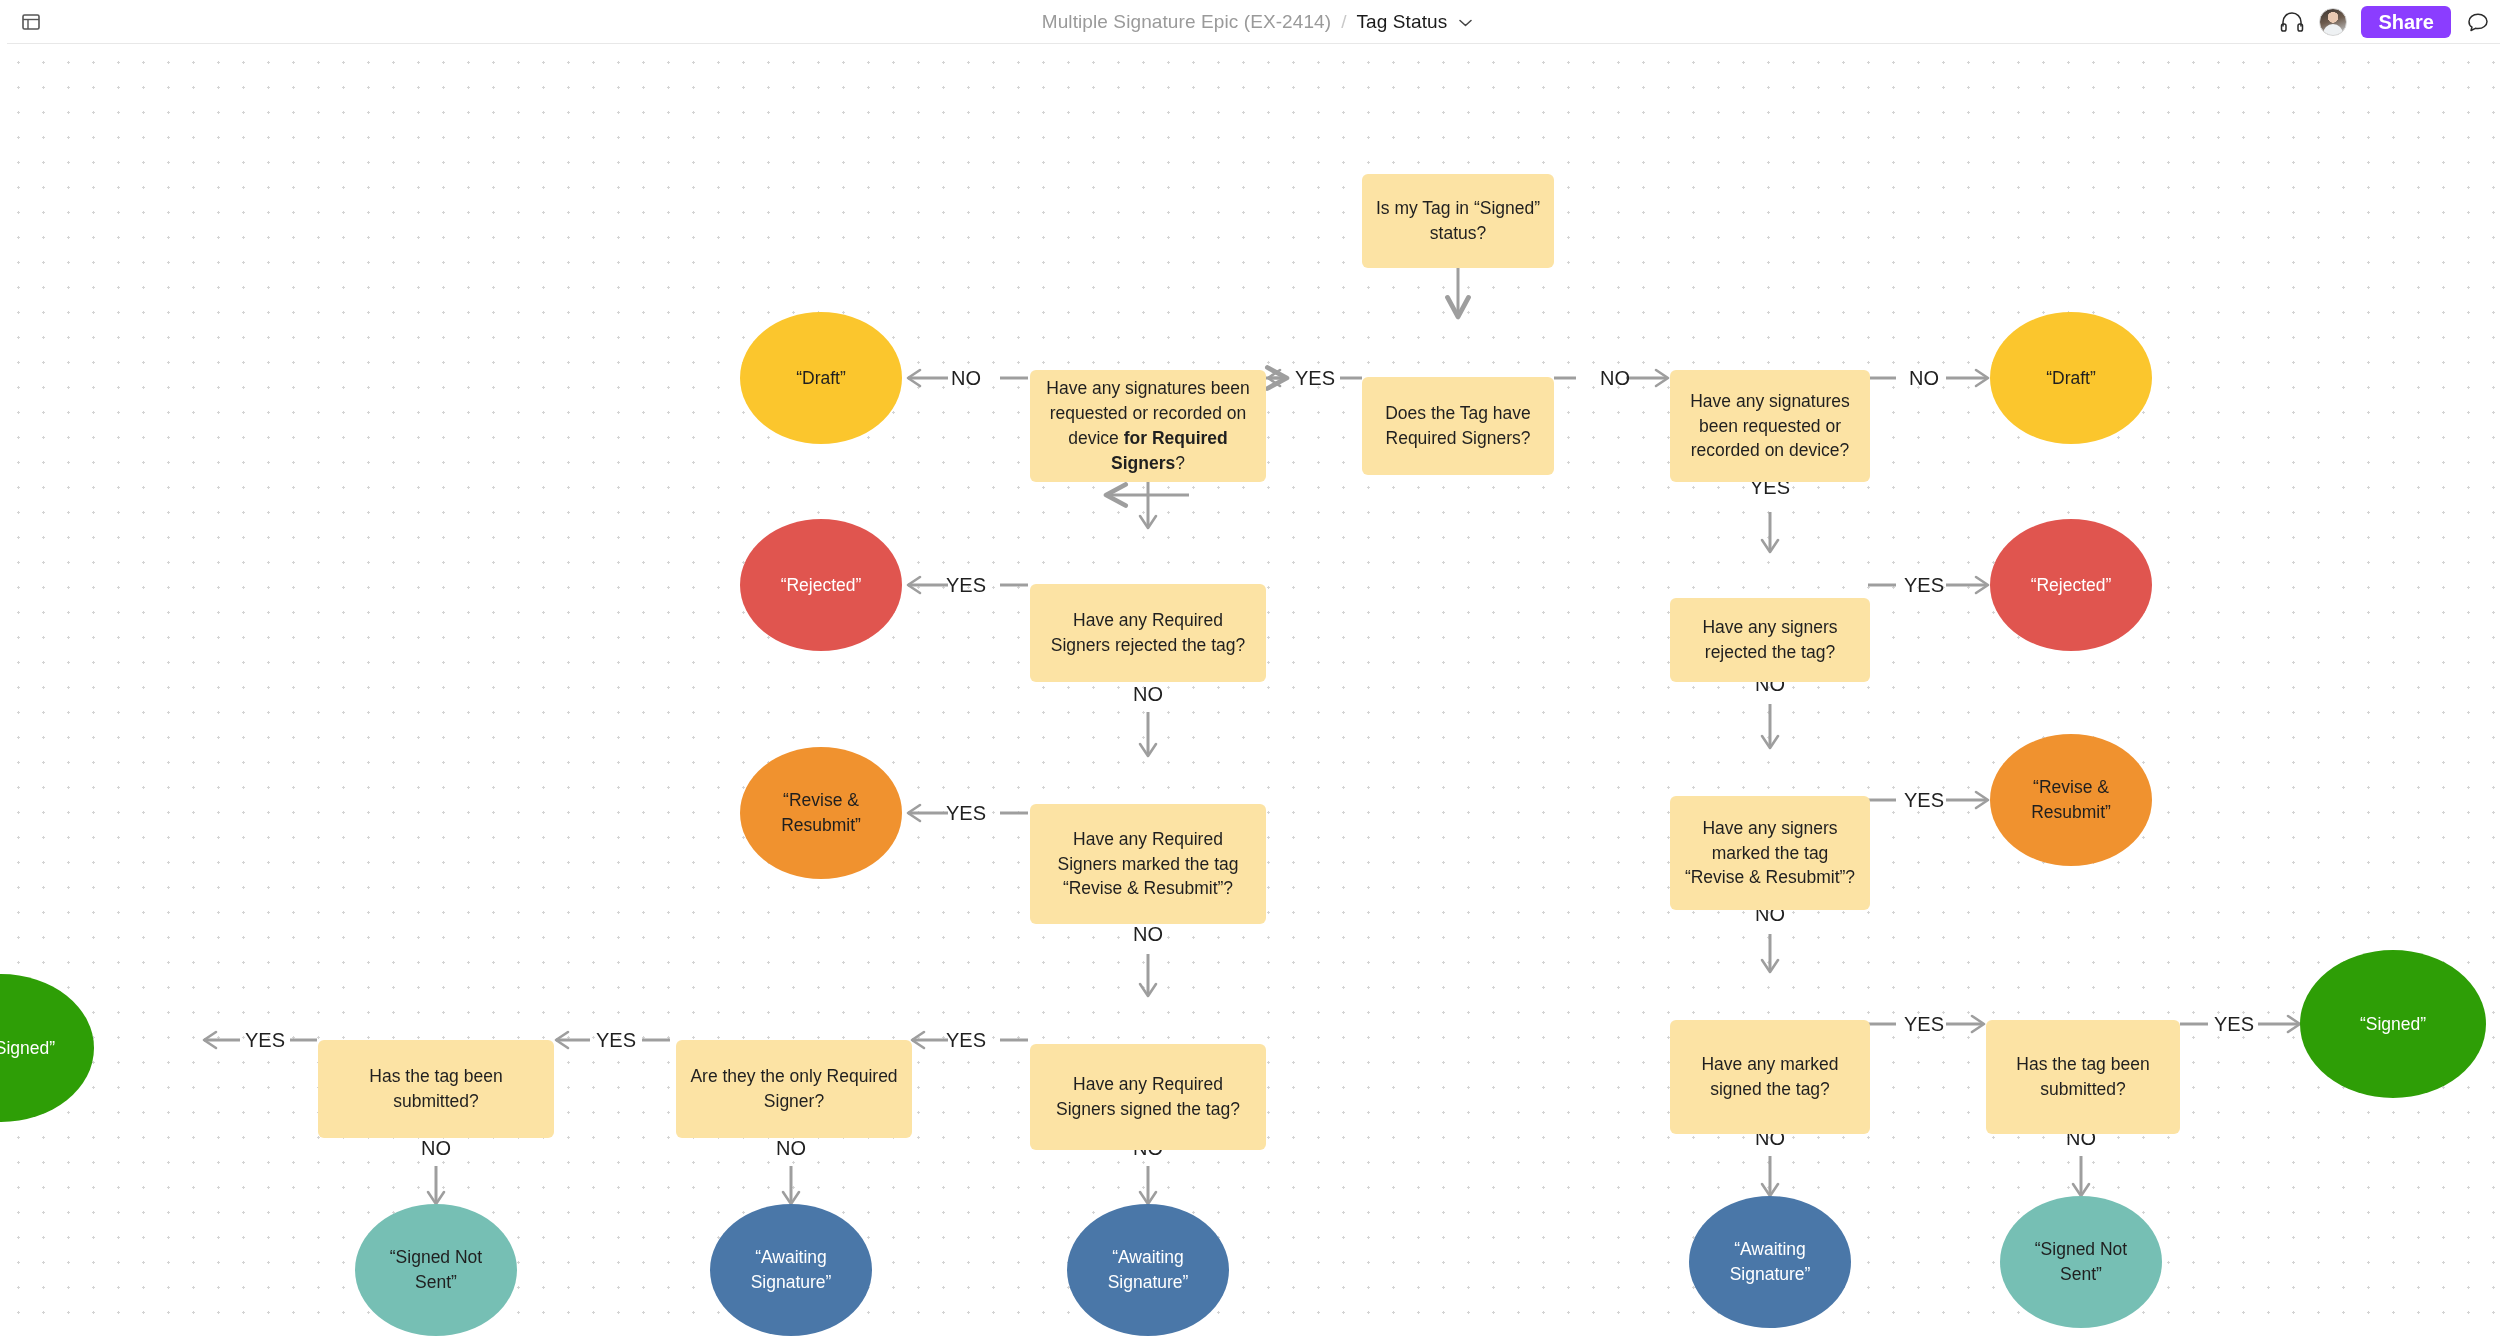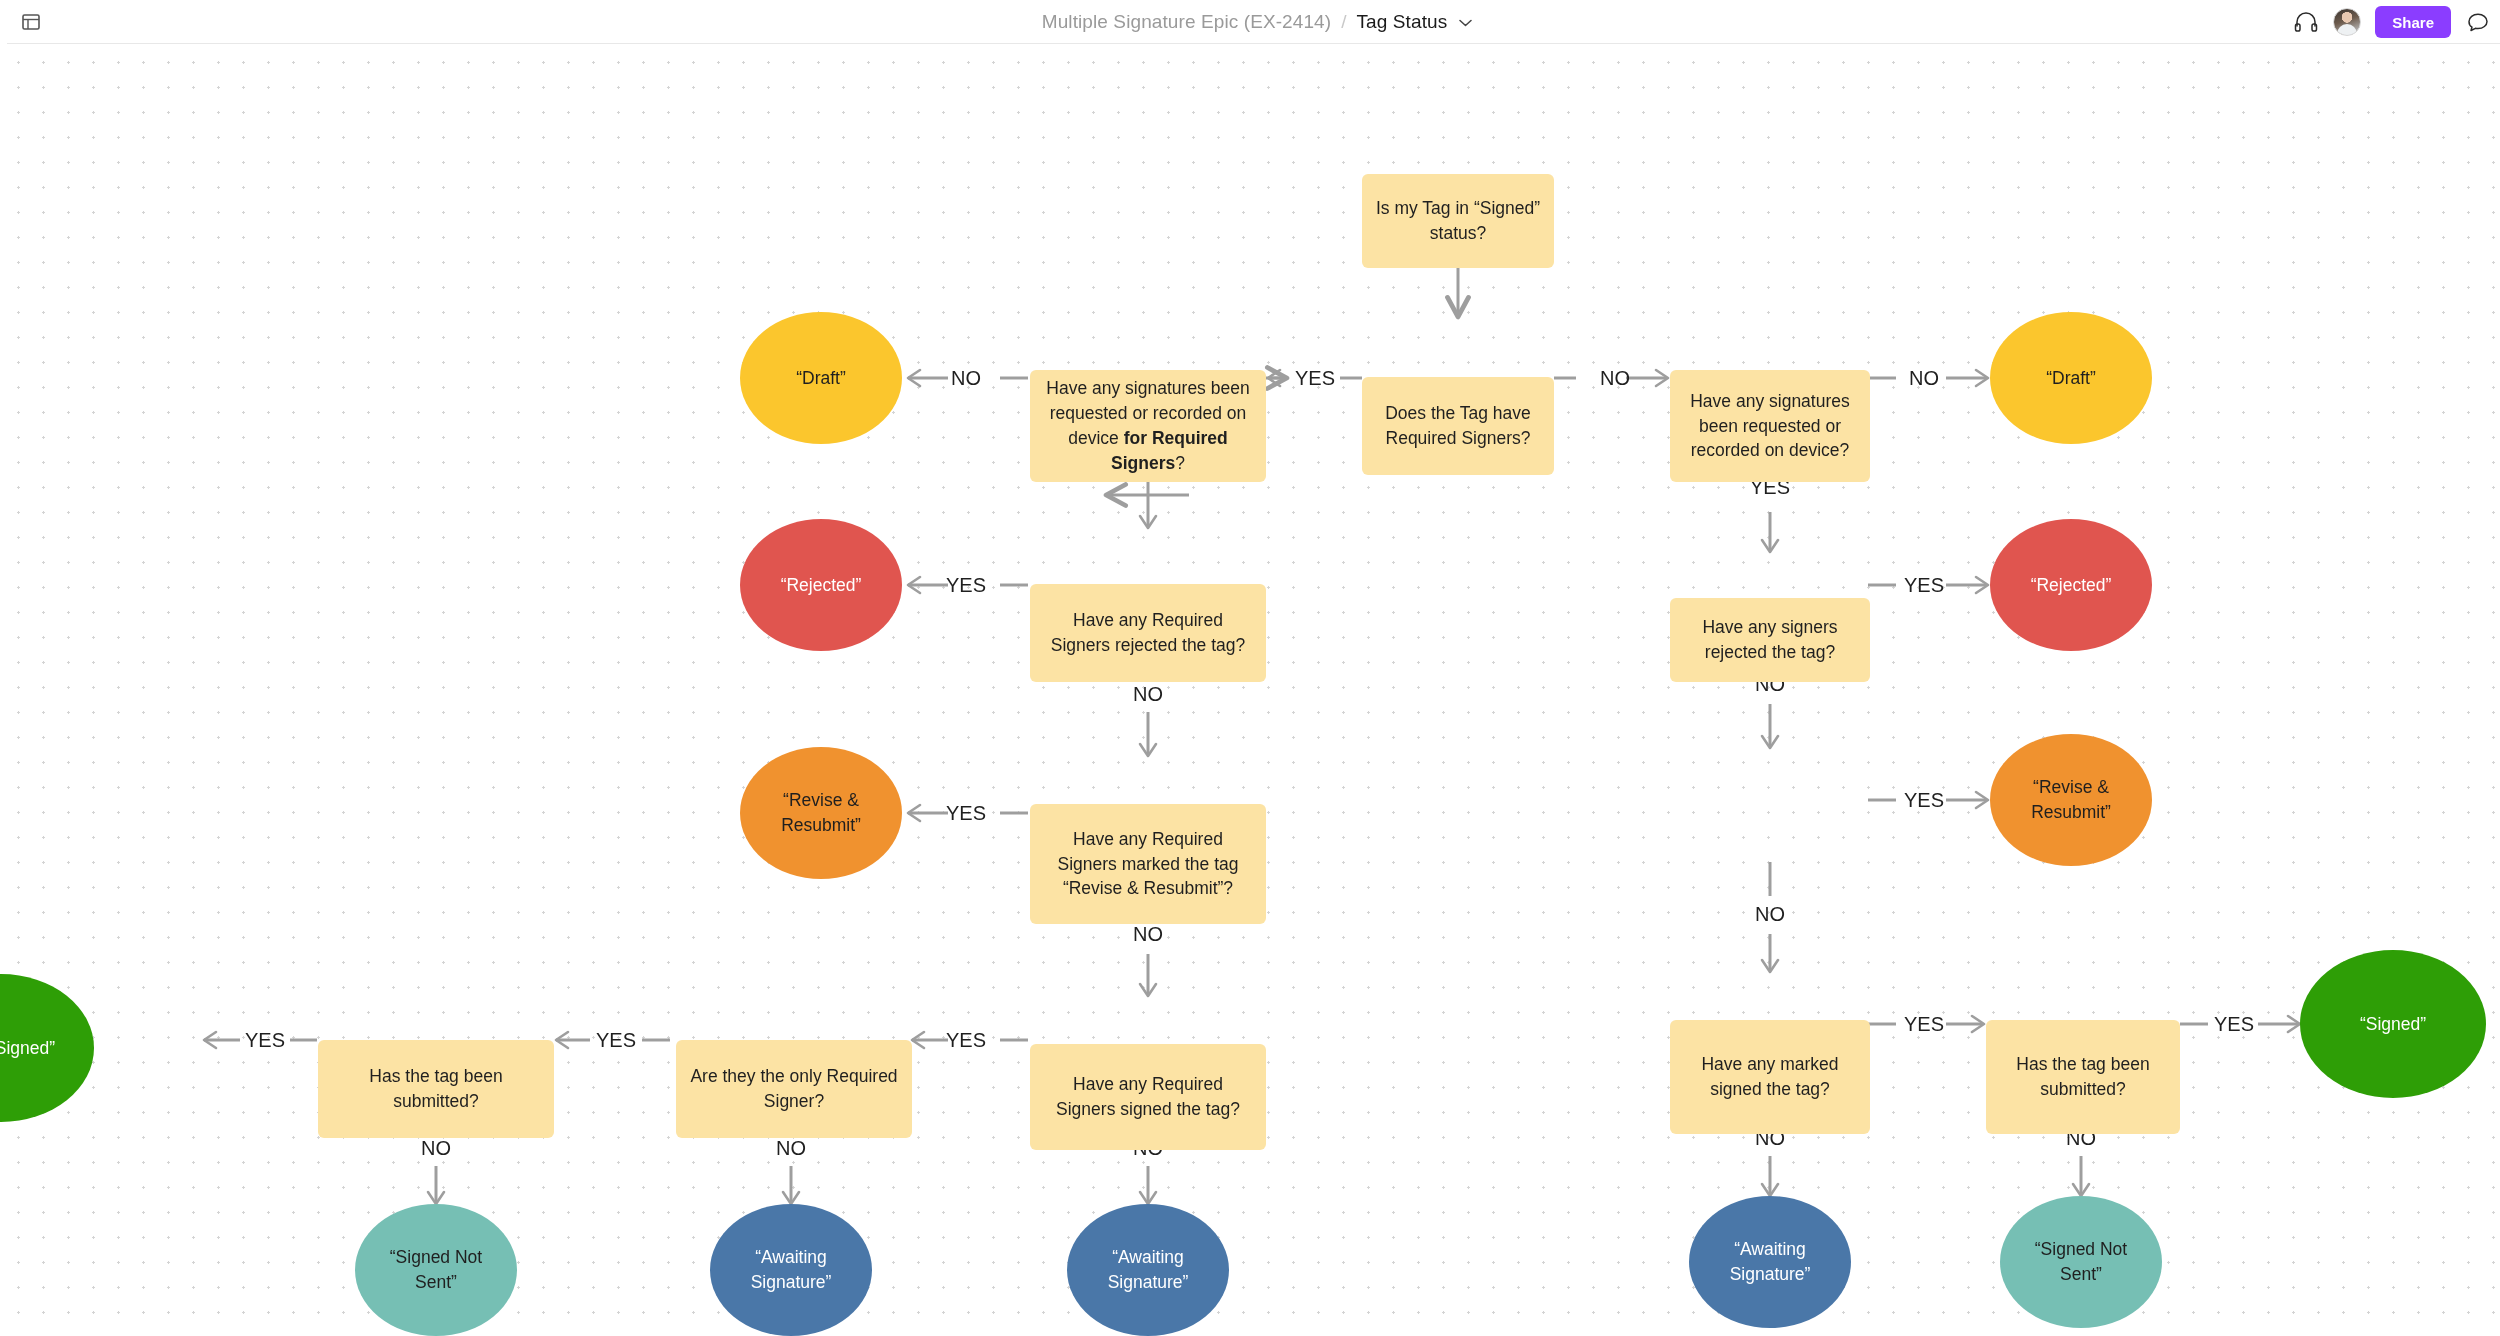--- a/index.html
+++ b/index.html
@@ -46,21 +46,21 @@
     background: radial-gradient(circle at 50% 32%, #e9c9b2 0 24%, rgba(0,0,0,0) 25%),
                 linear-gradient(160deg,#3a3430 0%, #6d5b4d 45%, #cfd4d8 100%);
     border: 1px solid #d6d6d6; cursor: pointer; overflow:hidden; position: relative;
   }
   #avatar::after{
     content:""; position:absolute; left:50%; top:58%; transform:translateX(-50%);
     width:20px; height:14px; border-radius:10px 10px 0 0; background:#eef1f3;
   }
   #share-btn {
     height: 30px; padding: 16px 17px; border-radius: 6px;
-    background: #8b3dff; color: #fff; font-size: 15px; font-weight: 600;
+    background: #8b3dff; color: #fff; font-size: 20px; font-weight: 600;
     display: flex; align-items: center; justify-content: center;
     cursor: pointer; border: none;
     font-family: "Liberation Sans", sans-serif;
   }
 
   
   #canvas {
     position: absolute; top: 44px; left: 0;
     width: 2500px; height: 1292px;
     background-color: #ffffff;
@@ -376,20 +376,23 @@
   </div>
 
   <div class="node box" style="left:1670px; top:506px; width:200px; height:84px;">
     <span>Have any signers rejected the tag?</span>
   </div>
 
   <div class="node circle white-text" style="left:1990px; top:475px; width:162px; height:132px; background:#E0554F;">
     <span>“Rejected”</span>
   </div>
 
+  <div class="node box" style="left:1670px; top:704px; width:200px; height:114px;">
+    <span>Have any signers marked the tag “Revise &amp; Resubmit”?</span>
+  </div>
 
   <div class="node circle" style="left:1990px; top:690px; width:162px; height:132px; background:#F0922F;">
     <span>“Revise &amp; Resubmit”</span>
   </div>
 
   <div class="node box" style="left:1670px; top:928px; width:200px; height:114px;">
     <span>Have any marked signed the tag?</span>
   </div>
 
   <div class="node circle white-text" style="left:1689px; top:1152px; width:162px; height:132px; background:#4A77A8;">

